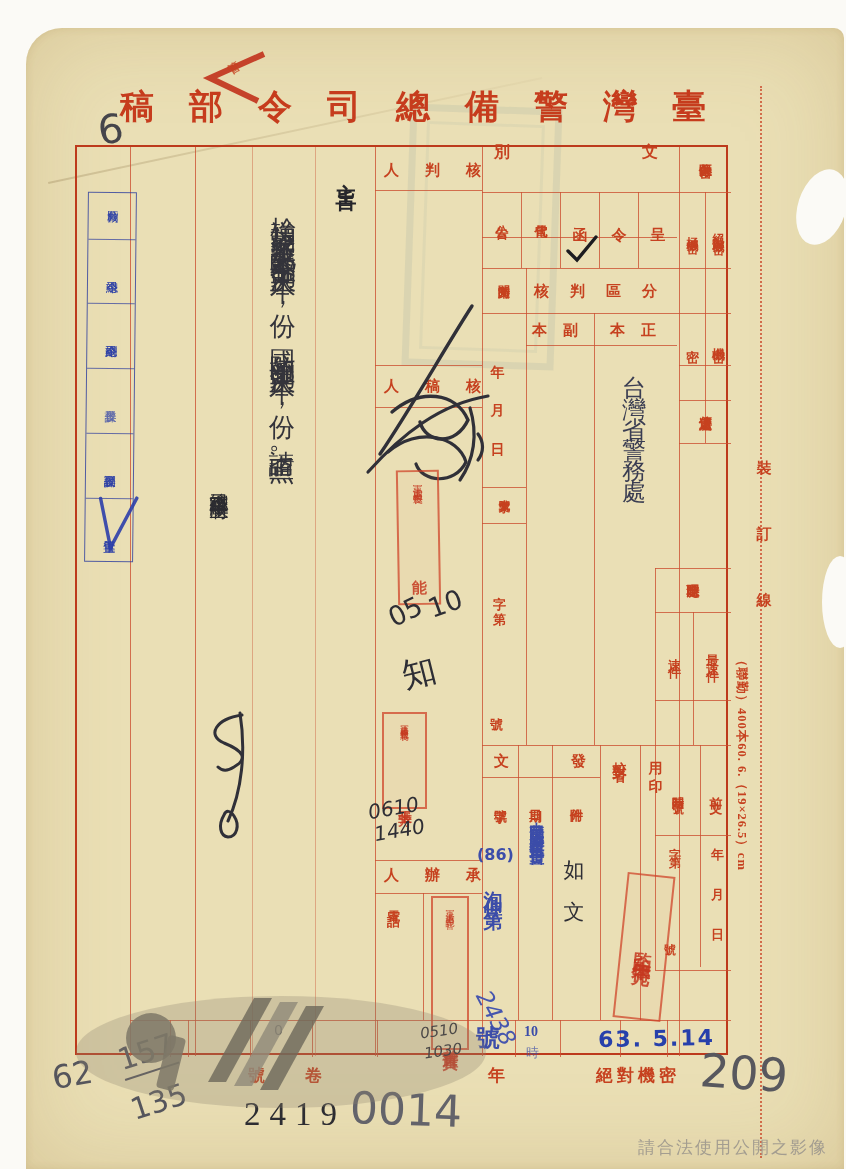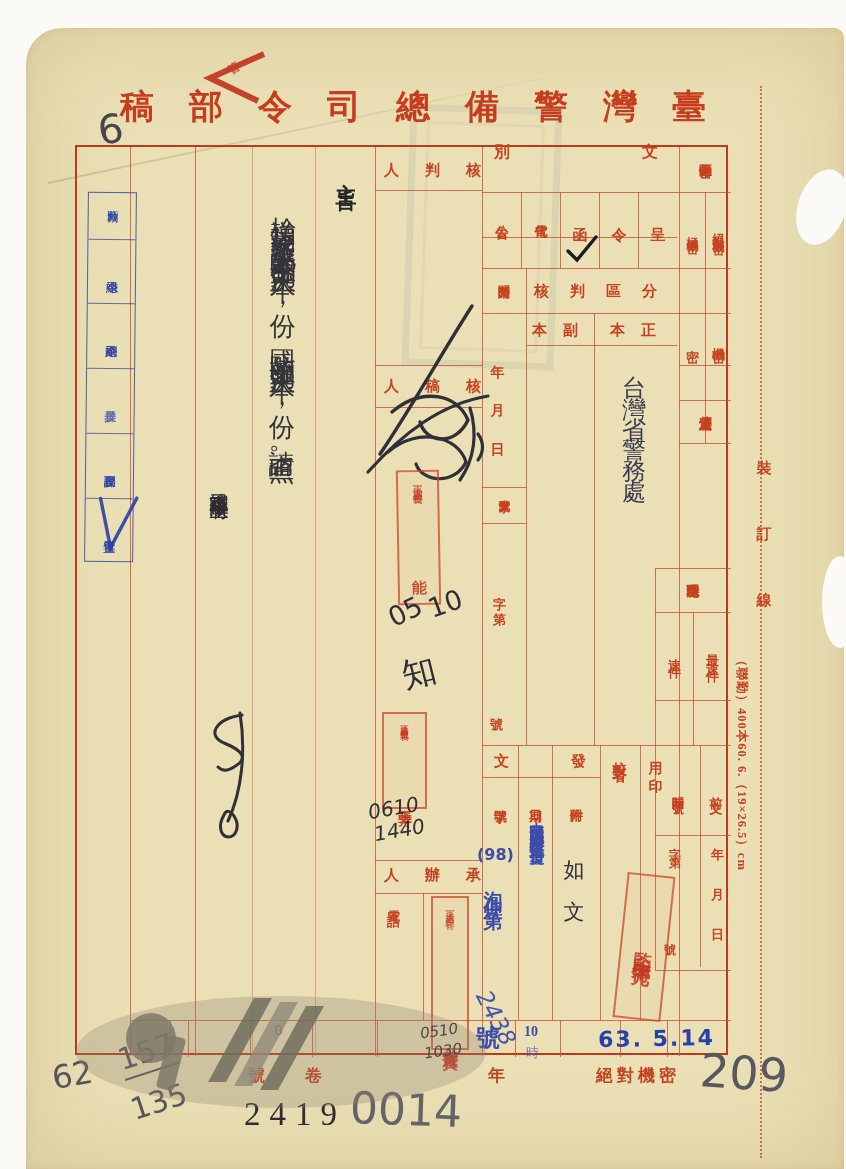--- a/index.html
+++ b/index.html
@@ -190,21 +190,21 @@
   <div class="a cell" style="left:482px;top:779px;width:36px;height:40px;">
     <span class="vt lab" style="font-size:13px;">字號</span>
     </div>
   <div class="a cell" style="left:518px;top:779px;width:34px;height:40px;">
     <span class="vt lab" style="font-size:13px;">日期</span>
     </div>
   <div class="a cell" style="left:552px;top:779px;width:48px;height:40px;">
     <span class="vt lab" style="font-size:13px;">附件</span>
     </div>
 
-  <div class="a bluehw" style="left:477px;top:845px;font-size:16px;font-weight:700;color:#3c4da9;">(98)</div>
+  <div class="a bluehw" style="left:477px;top:845px;font-size:16px;font-weight:700;color:#3c4da9;">(86)</div>
   <div class="a vt blue" style="left:480px;top:876px;font-size:19px;font-weight:700;letter-spacing:7px;color:#3c4da9;">洵伸字第</div>
   <div class="a bluehw" style="left:494px;top:986px;font-size:23px;font-style:italic;transform:rotate(62deg);transform-origin:0 0;">2438</div>
   <div class="a blue" style="left:476px;top:1022px;font-size:24px;font-weight:700;color:#3c4da9;">號</div>
 
   <div class="a vt blue" style="left:527px;top:810px;font-size:15px;letter-spacing:2.5px;font-weight:700;color:#3c4da9;">中華民國陸拾叁年伍月拾壹日</div>
   <div class="a blue" style="left:524px;top:1024px;font-size:14px;font-weight:700;color:#3c4da9;">10</div>
   <div class="a blue" style="left:526px;top:1044px;font-size:13px;color:#3c4da9;opacity:.7;">時</div>
 
   <div class="a vt hw" style="left:560px;top:843px;font-size:21px;letter-spacing:40px;">如文</div>
 
@@ -316,14 +316,15 @@
 
   <svg class="a" style="left:56px;top:980px;" width="440" height="140" viewBox="0 0 440 140">
     <ellipse cx="225" cy="72" rx="205" ry="56" fill="#8e8672" opacity="0.3"></ellipse>
     <circle cx="95" cy="58" r="25" fill="#7e7867" opacity="0.85"></circle>
     <rect x="106" y="56" width="18" height="54" rx="4" transform="rotate(14 115 83)" fill="#7e7867" opacity="0.85"></rect>
     <path d="M152 102 L198 18 L216 18 L170 102 Z" fill="#6f6a5b" opacity="0.82"></path>
     <path d="M178 106 L224 22 L242 22 L196 106 Z" fill="#918b7a" opacity="0.82"></path>
     <path d="M204 110 L250 26 L268 26 L222 110 Z" fill="#6f6a5b" opacity="0.82"></path>
   </svg>
 
+  <div class="a" style="left:638px;top:1136px;font-size:17px;letter-spacing:2px;color:#a39d90;">請合法使用公開之影像</div>
 
 </div>
 
 </body></html>

